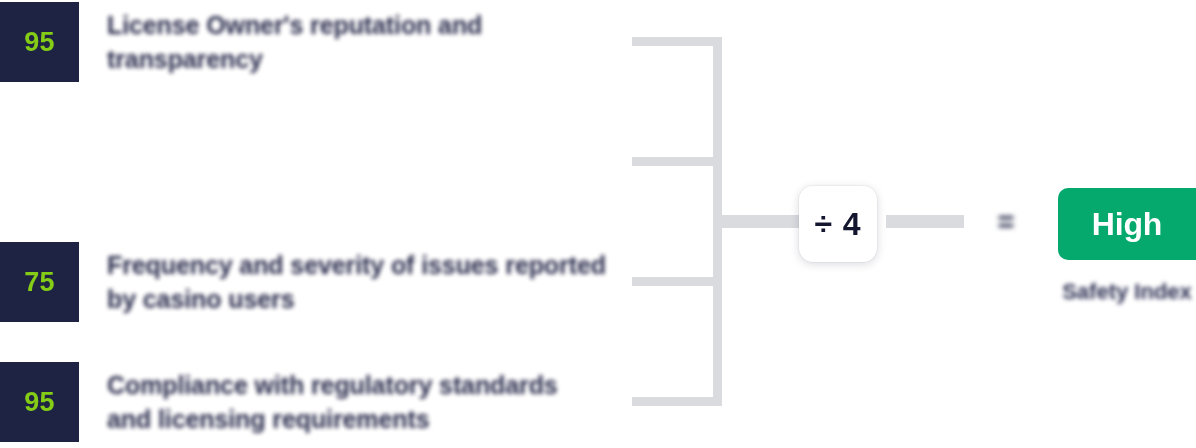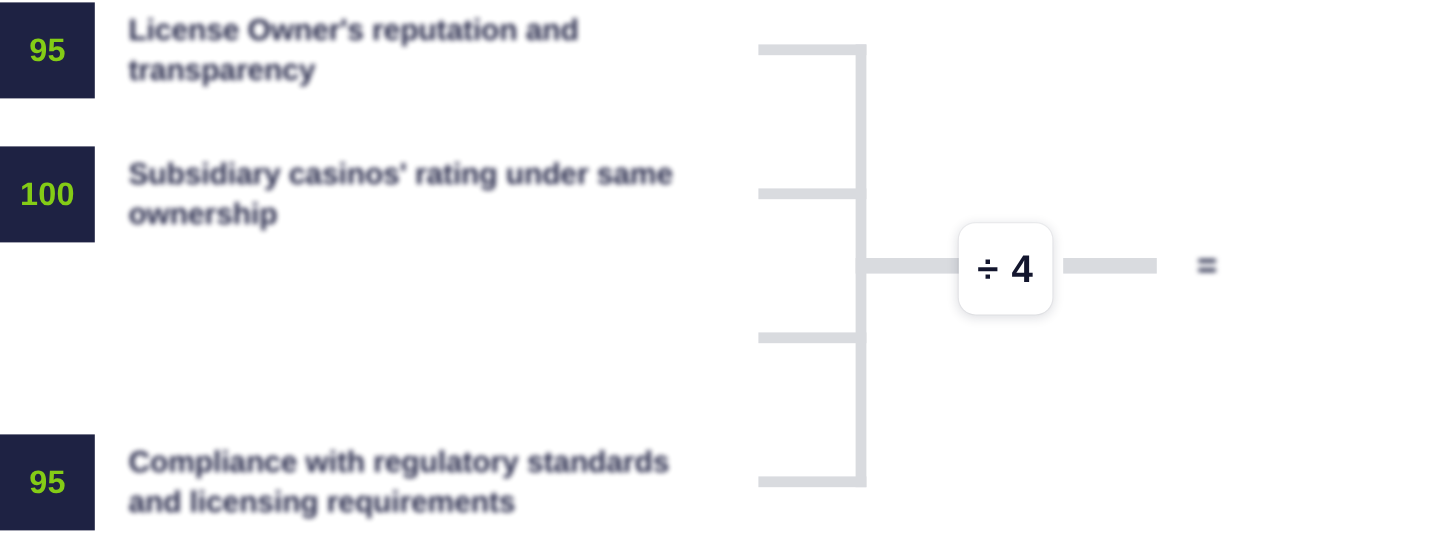--- a/index.html
+++ b/index.html
@@ -172,25 +172,25 @@
 
 <div id="canvas">
 
   <div class="criteria-list">
 
     <div class="criteria-row r0">
       <div class="score-badge">95</div>
       <div class="criteria-text">License Owner's reputation and transparency</div>
     </div>
 
-    <div class="criteria-row r1">
-      <div class="score-badge">100</div>
-      <div class="criteria-text">Subsidiary casinos' rating under same ownership</div>
+
+    <div class="criteria-row r2">
+      <div class="score-badge">75</div>
+      <div class="criteria-text">Frequency and severity of issues reported by casino users</div>
     </div>
-
 
     <div class="criteria-row r3">
       <div class="score-badge">95</div>
       <div class="criteria-text">Compliance with regulatory standards and licensing requirements</div>
     </div>
 
   </div>
 
   <div class="bracket">
     <div class="line arm a0"></div>
@@ -199,14 +199,18 @@
     <div class="line arm a3"></div>
     <div class="line spine"></div>
     <div class="line stub-left"></div>
     <div class="line stub-right"></div>
   </div>
 
   <div class="divide-box">÷ 4</div>
 
   <div class="equals">=</div>
 
+  <div class="result-wrap">
+    <div class="result-badge">High</div>
+    <div class="result-caption">Safety Index</div>
+  </div>
 
 </div>
 
 </body></html>

